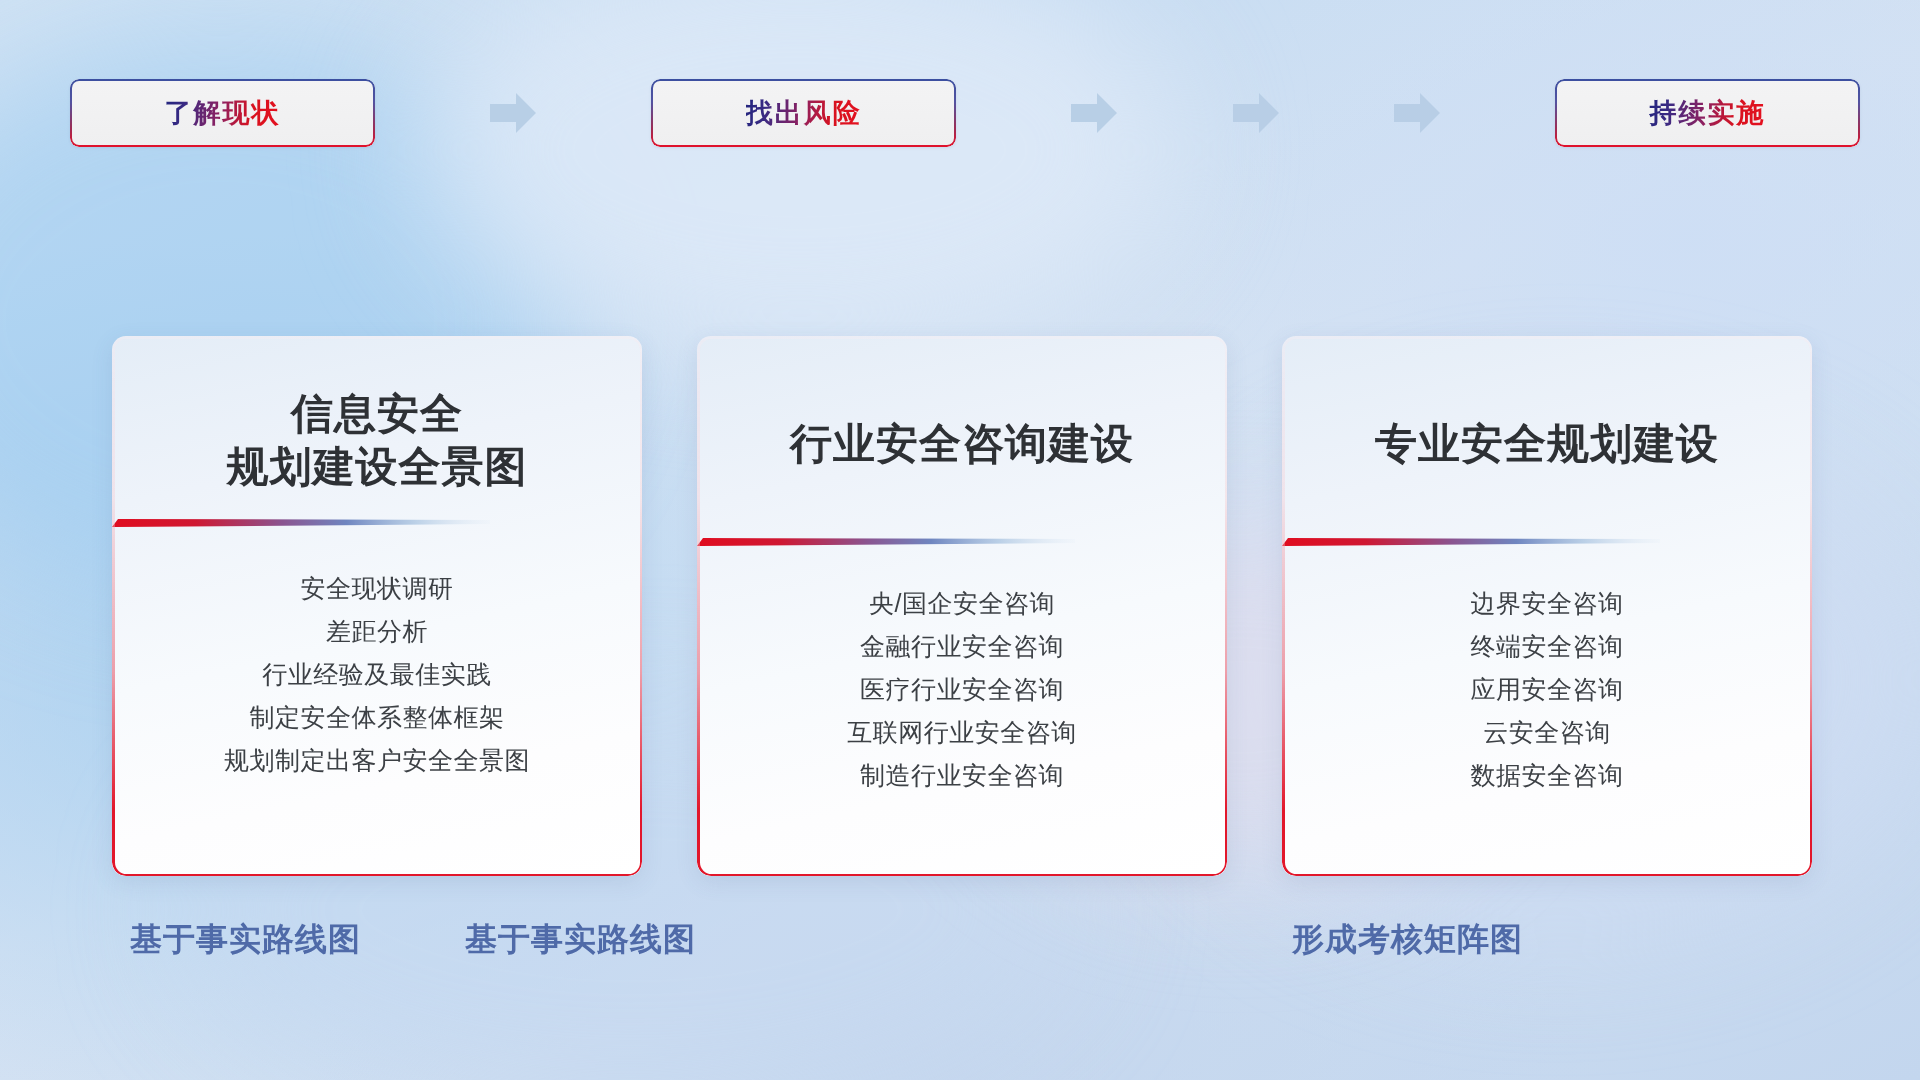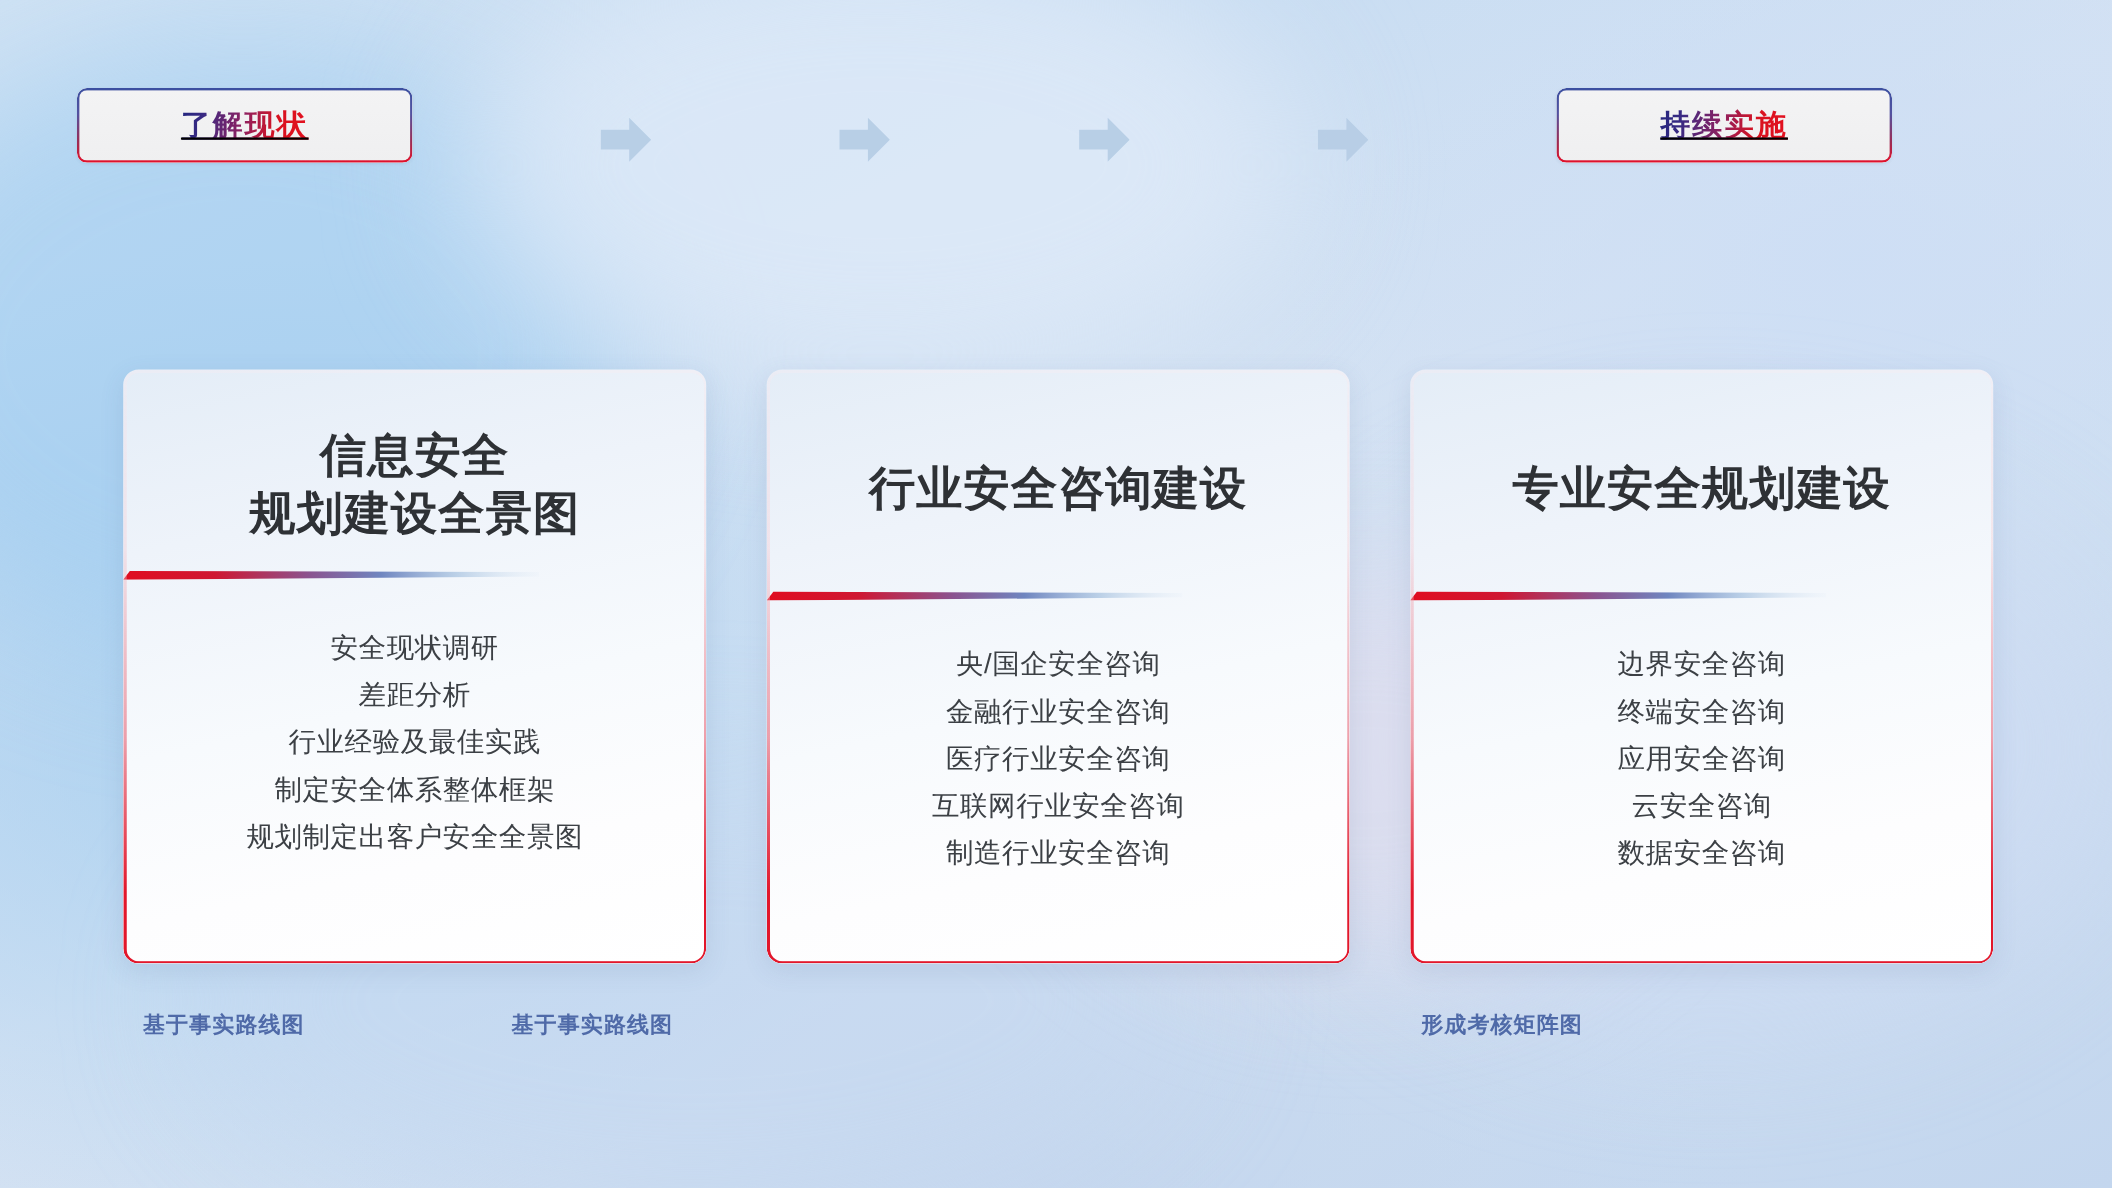--- a/index.html
+++ b/index.html
@@ -34,26 +34,25 @@
   .bg-wash.w2 { left: 420px;  top: -60px; width: 760px;  height: 420px; background: rgba(224,235,248,0.75); }
   .bg-wash.w3 { left: 1180px; top: 420px; width: 760px;  height: 520px; background: rgba(206,220,243,0.6); }
   .bg-wash.w4 { left: 180px;  top: 700px; width: 900px;  height: 420px; background: rgba(199,217,240,0.55); }
   .bg-wash.w5 { left: 980px;  top: 520px; width: 520px;  height: 360px; background: rgba(232,222,236,0.5); }
 
   
   #steps {
     position: absolute;
     left: 70px;
     top: 78px;
-    width: 1650px;
+    width: 1790px;
     height: 70px;
     display: flex;
-    align-items: flex-end;
+    align-items: center;
     justify-content: space-between;
-    text-decoration: underline;
   }
   .step-box {
     position: relative;
     width: 305px;
     height: 68px;
     border-radius: 9px;
     background: linear-gradient(180deg, #f3f3f4 0%, #f1f1f2 55%, #efeff0 100%);
     box-sizing: border-box;
     display: flex;
     align-items: center;
@@ -191,21 +190,21 @@
     font-size: 25px;
     color: #3c4045;
     line-height: 1;
     padding: 9px 0;
     letter-spacing: 0.5px;
   }
 
   
   .footnote {
     position: absolute;
-    font-size: 20px;
+    font-size: 32px;
     font-weight: 700;
     color: #4f6aa8;
     letter-spacing: 1px;
     white-space: nowrap;
   }
   #fn0 { left: 130px;  top: 918px; }
   #fn1 { left: 465px;  top: 918px; }
   #fn2 { left: 787px;  top: 918px; }
   #fn3 { left: 1292px; top: 918px; text-align: right; }
 </style>
@@ -223,20 +222,23 @@
   <div id="steps">
 
     <div class="step-box">
       <span class="step-label">了解现状</span>
     </div>
 
     <svg class="step-arrow" viewBox="0 0 46 42">
       <path d="M0 12 L26 12 L26 1 L46 21 L26 41 L26 30 L0 30 Z" fill="#b7cee6"></path>
     </svg>
 
+    <div class="step-box">
+      <span class="step-label">找出风险</span>
+    </div>
 
     <svg class="step-arrow" viewBox="0 0 46 42">
       <path d="M0 12 L26 12 L26 1 L46 21 L26 41 L26 30 L0 30 Z" fill="#b7cee6"></path>
     </svg>
 
 
     <svg class="step-arrow" viewBox="0 0 46 42">
       <path d="M0 12 L26 12 L26 1 L46 21 L26 41 L26 30 L0 30 Z" fill="#b7cee6"></path>
     </svg>
 

